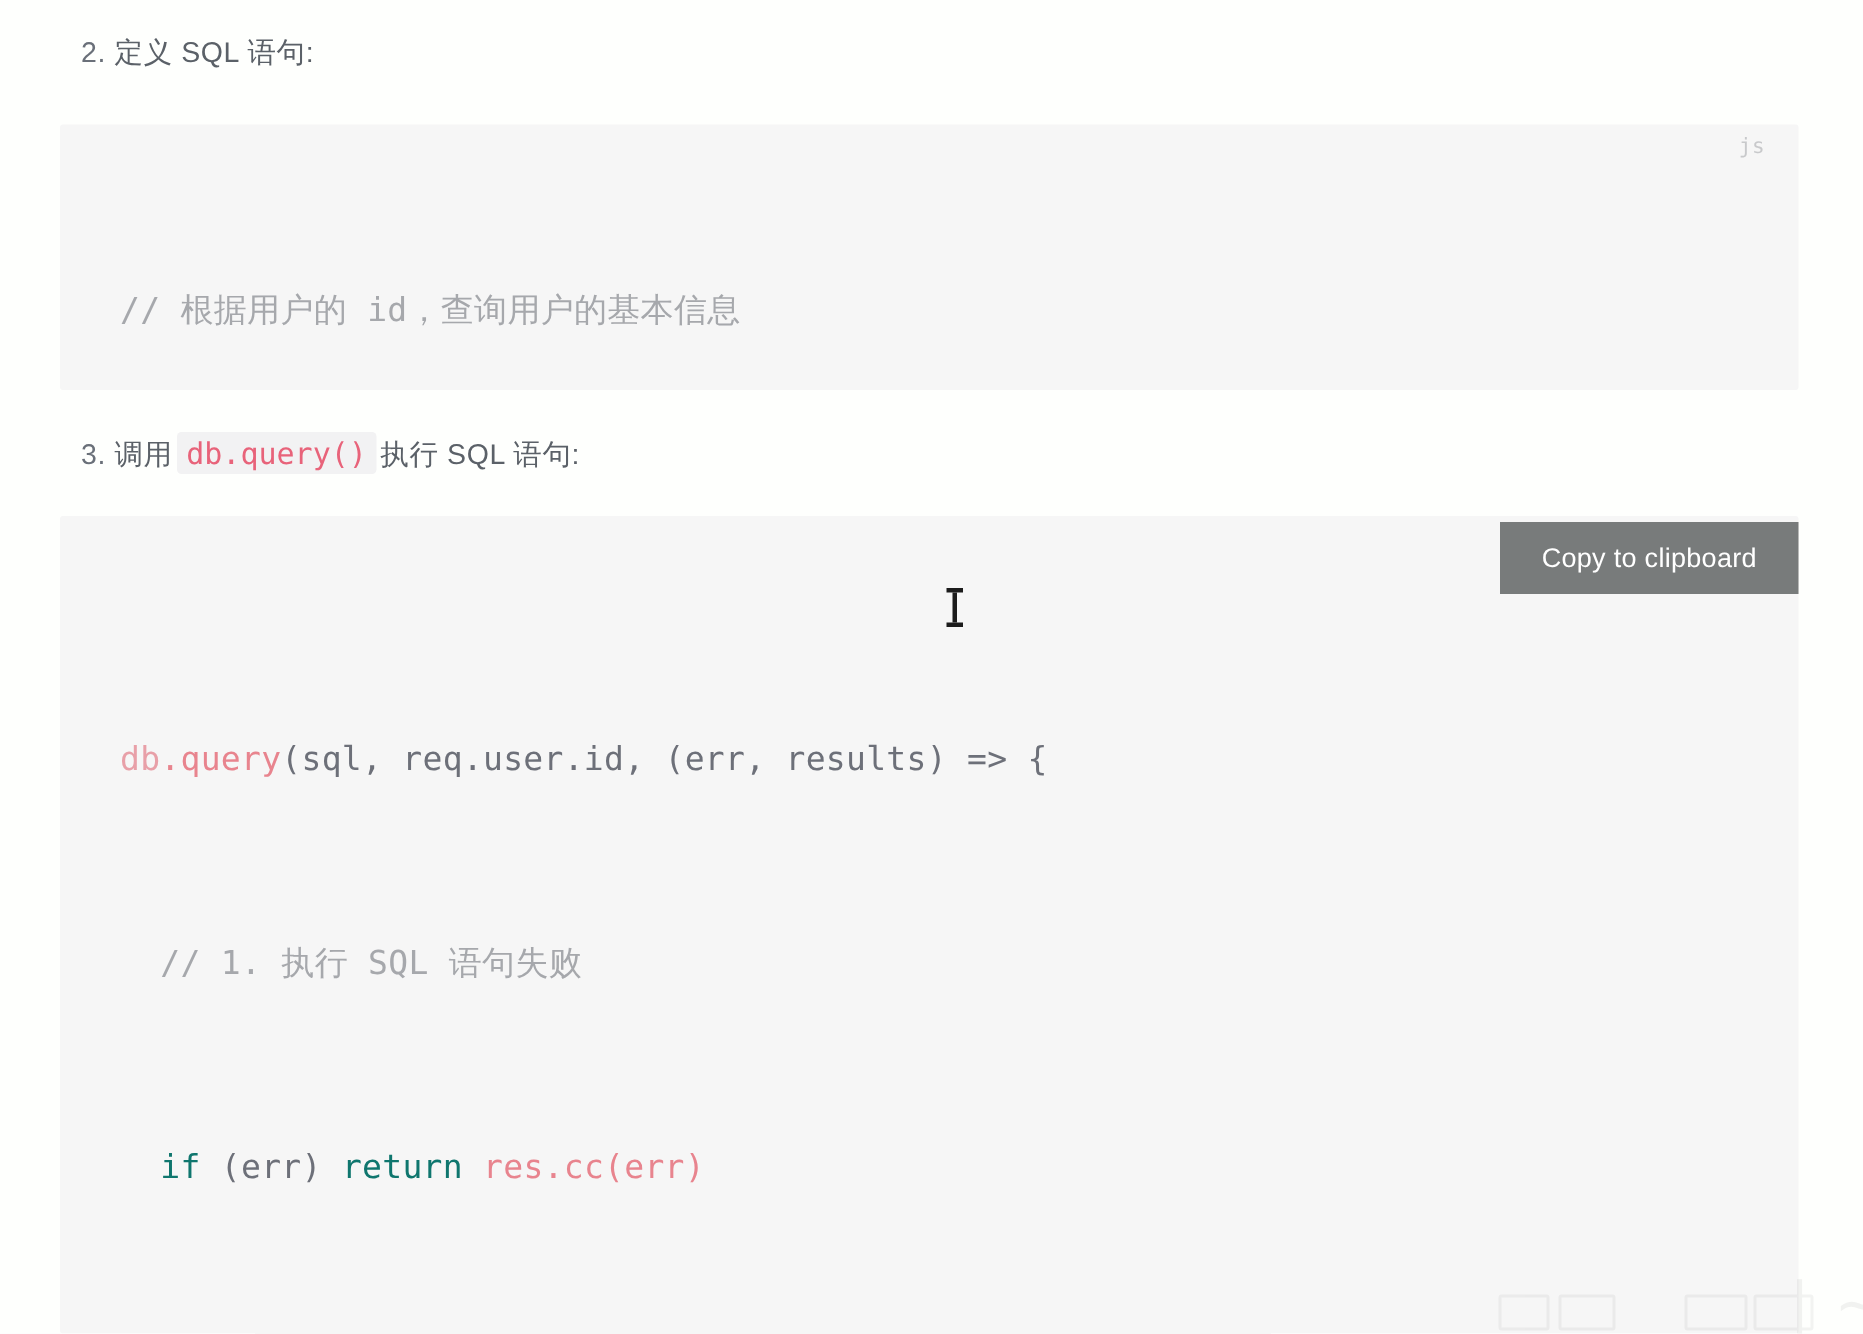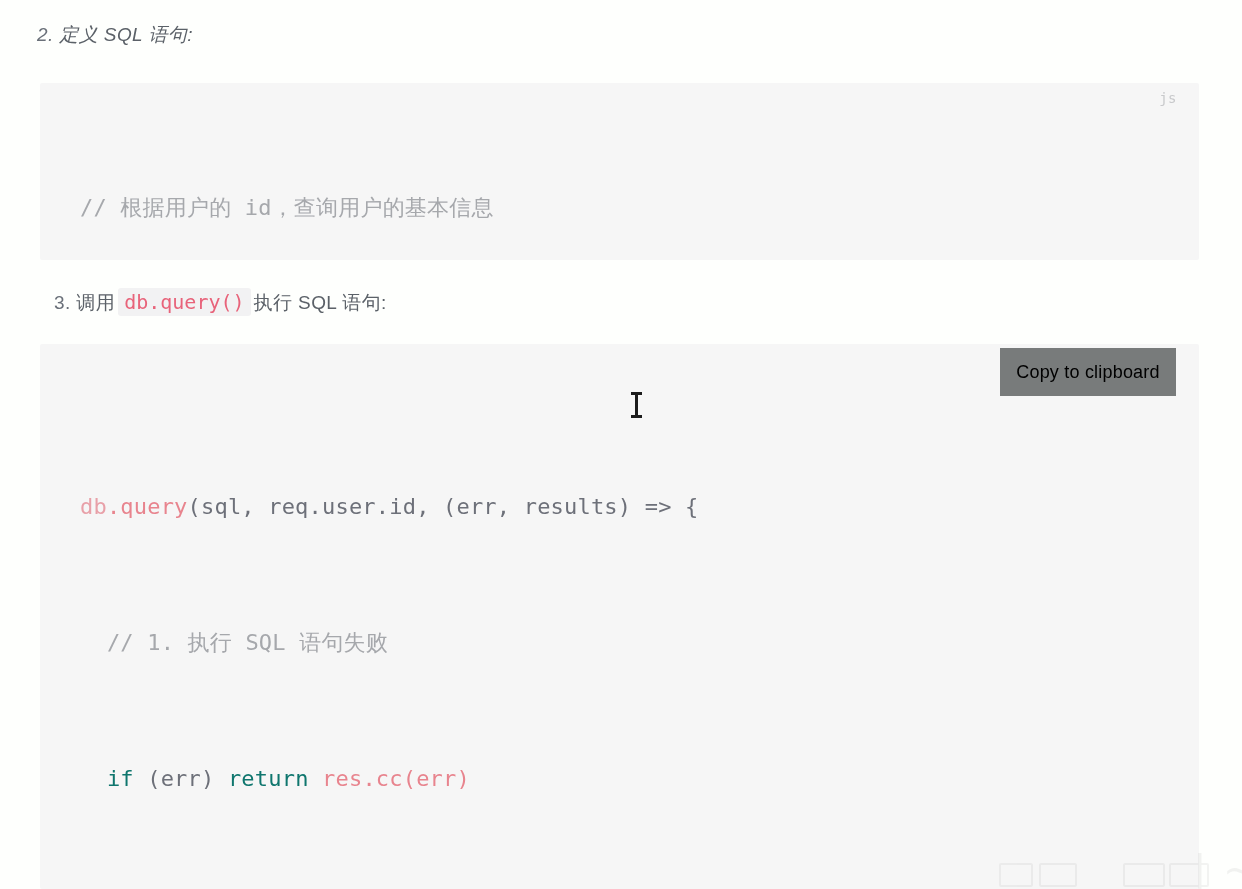--- a/index.html
+++ b/index.html
@@ -41,21 +41,21 @@
     background: #f2f2f3;
     color: #e8637a;
     font-size: 20px;
     padding: 2px 6px;
     border-radius: 3px;
     margin: 0 3px;
     letter-spacing: 0;
     text-align: center;
   }
 
-  #heading-2 { left: 37px; top: 22px; font-style: italic; }
+  #heading-2 { left: 54px; top: 22px; }
   #heading-3 { left: 54px; top: 290px; }
 
   
   .code-block {
     position: absolute;
     background: #f6f6f6;
     border-radius: 2px;
     overflow: hidden;
   }
   #code-block-1 {
@@ -105,24 +105,24 @@
   .c-keyword  { color: #0f766e; }       
   .c-plain    { color: #6d7079; }
   .c-func     { color: #e8848e; }       
   .c-obj      { color: #e8a0a8; }
 
   
   #copy-to-clipboard {
     position: absolute;
     left: 1000px;
     top: 348px;
-    width: 176px;
+    width: 199px;
     height: 48px;
     background: #787b7b;
-    color: #000000;
+    color: #ffffff;
     font-size: 18px;
     display: flex;
     align-items: center;
     justify-content: center;
     letter-spacing: 0.2px;
     cursor: pointer;
     font-family: "Liberation Sans", "DejaVu Sans", sans-serif;
     user-select: none;
   }
 

